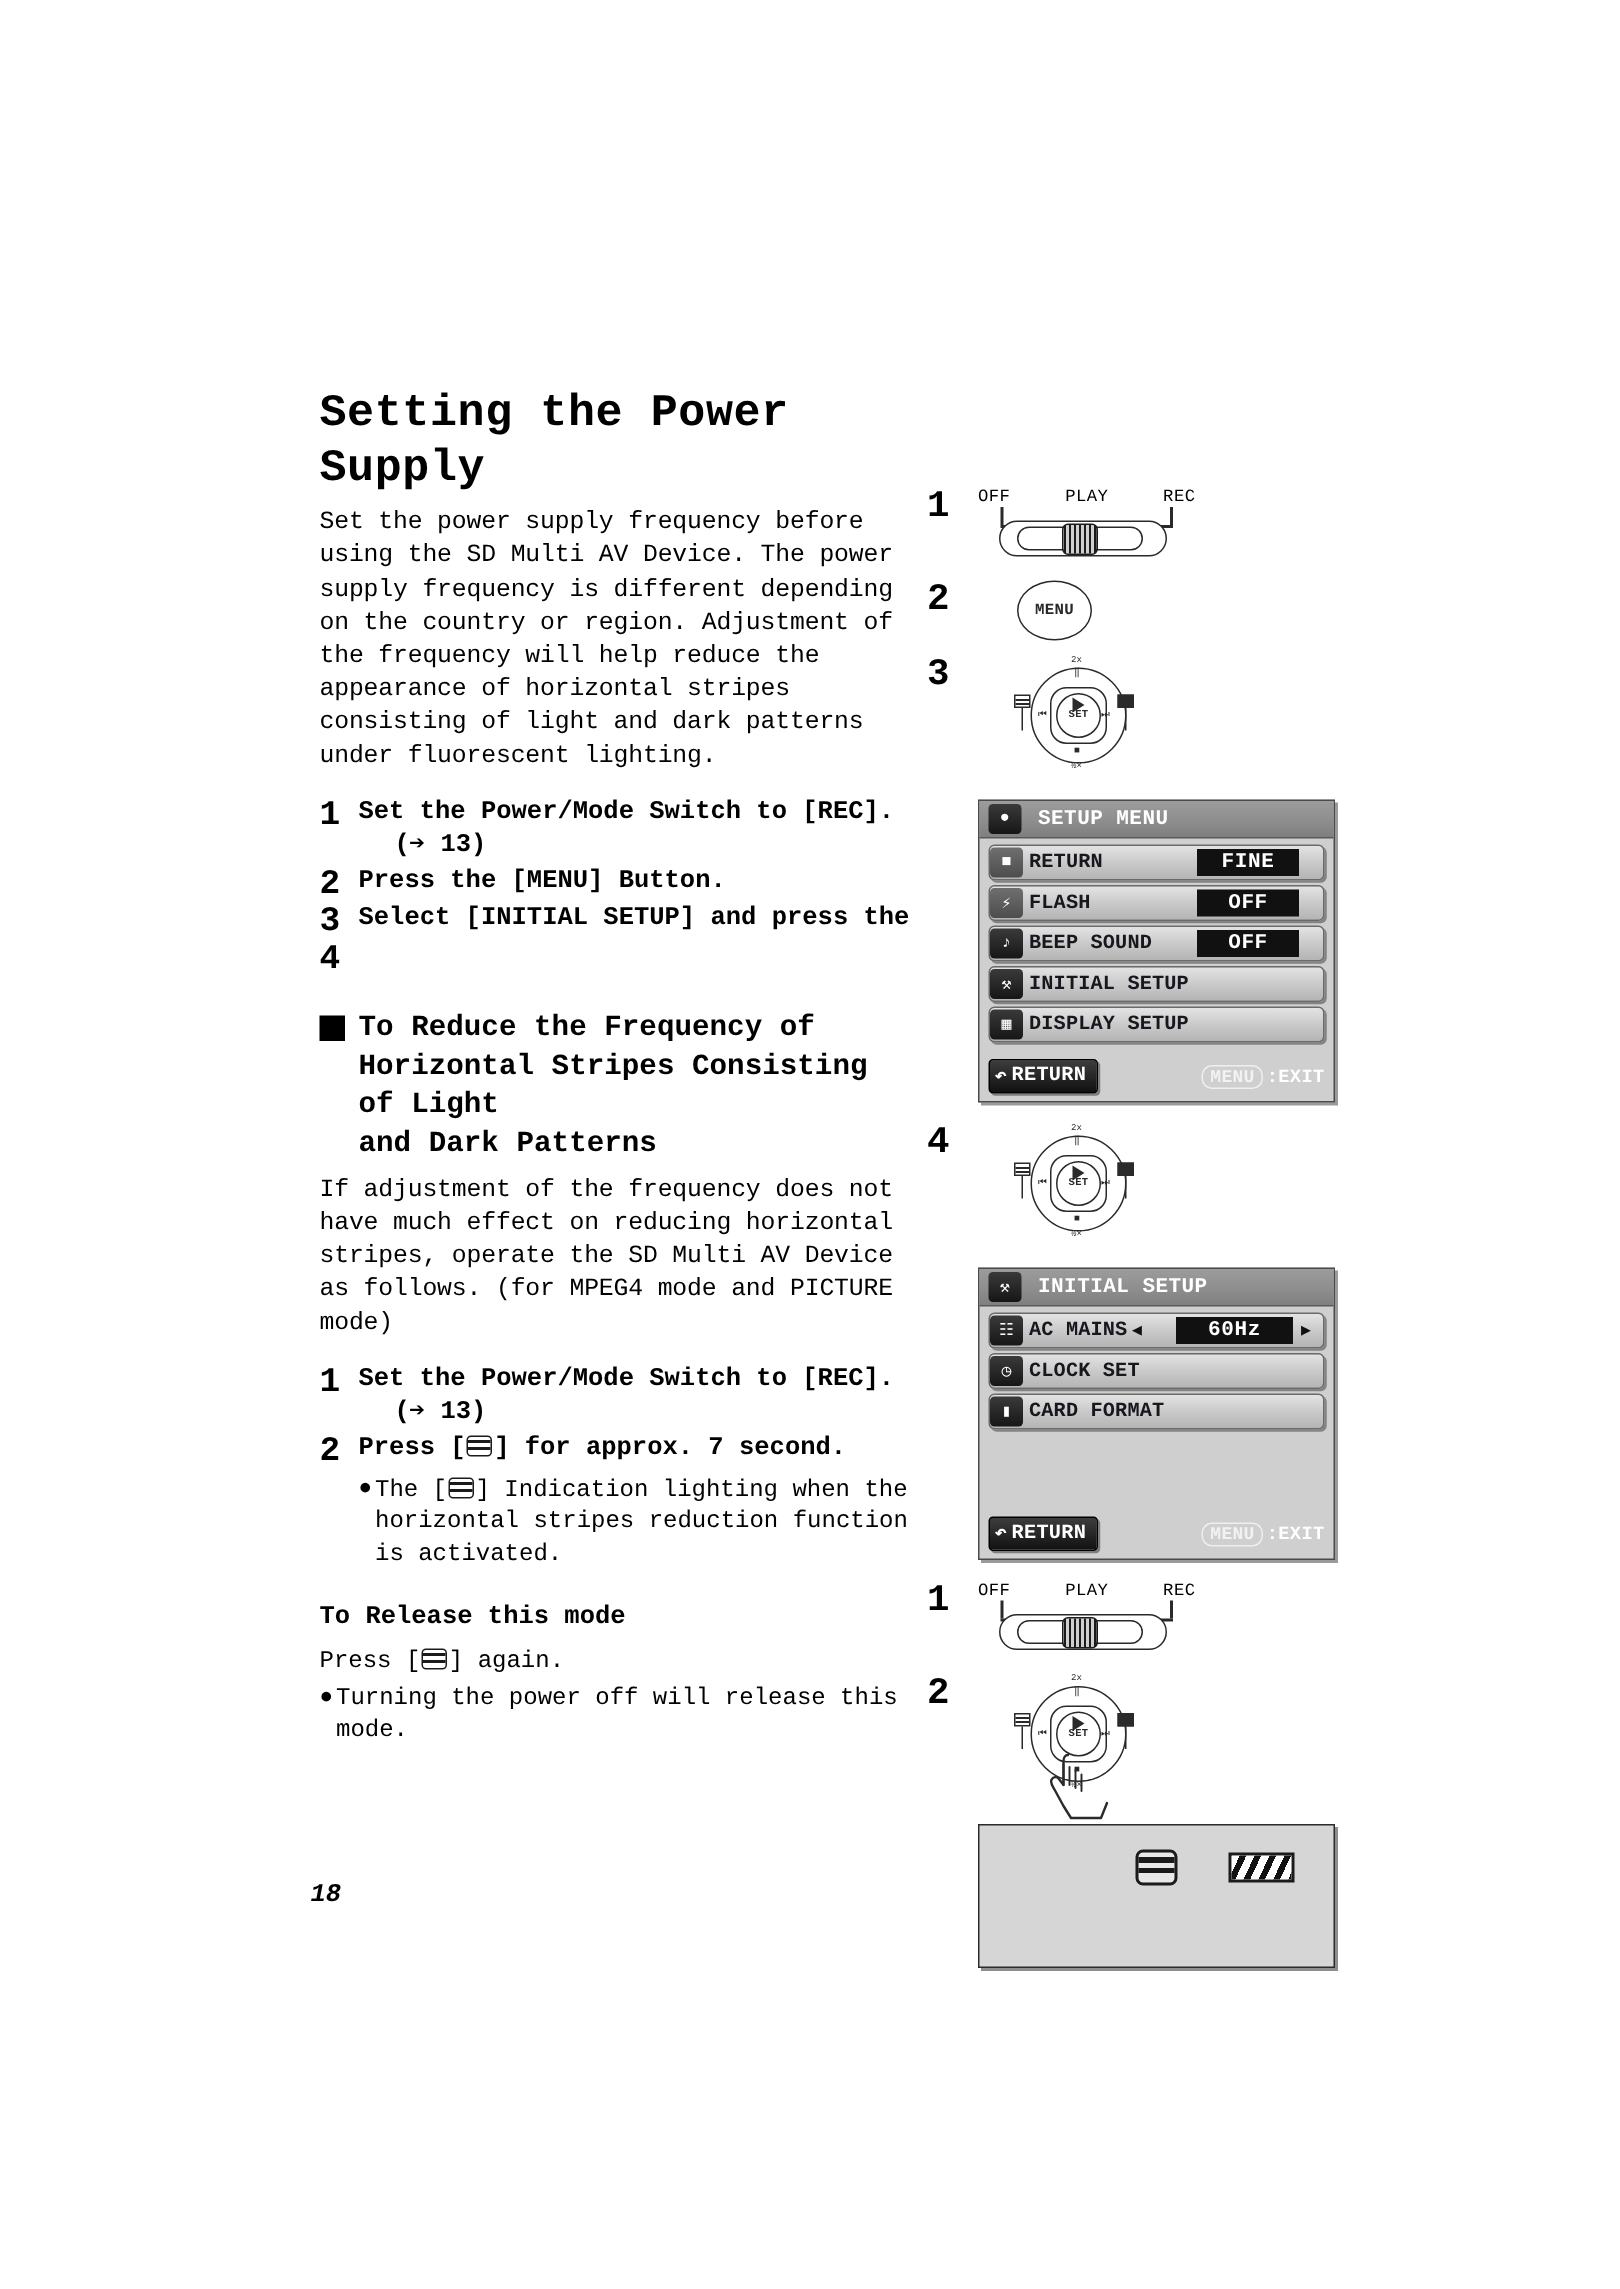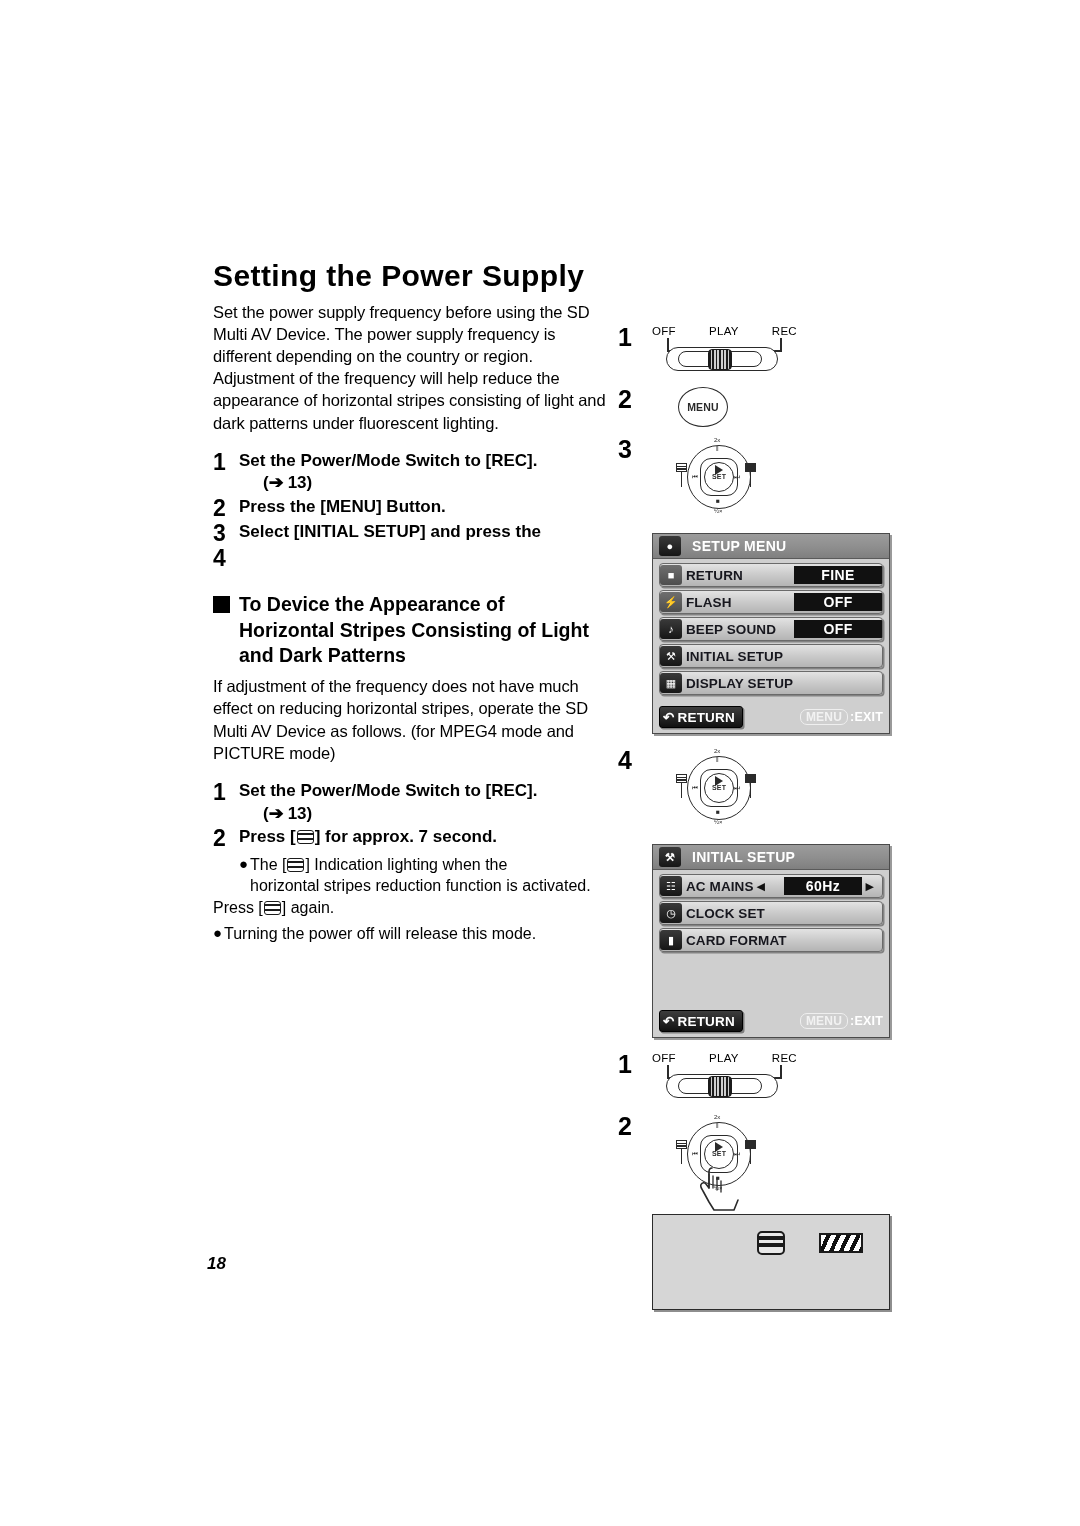--- a/index.html
+++ b/index.html
@@ -12,20 +12,21 @@
     height: 1526px;
     position: relative;
     font-family: "Liberation Sans", sans-serif;
     color: #000;
     overflow: hidden;
   }
 
   .page {
     position: absolute;
     inset: 0;
+    font-family: Liberation Mono, monospace;
   }
 
   
   .left-col {
     position: absolute;
     left: 213px;
     top: 258px;
     width: 400px;
   }
 
@@ -392,22 +393,22 @@
   .osd-label {
     flex: 0 0 auto;
     font-size: 13.5px;
     font-weight: bold;
     color: #17171e;
     letter-spacing: 0.1px;
     white-space: nowrap;
   }
   .osd-value {
     margin-left: auto;
-    margin-right: 0;
-    width: 88px;
+    margin-right: 16px;
+    width: 68px;
     height: 18px;
     background: #111;
     color: #fff;
     font-size: 14px;
     font-weight: bold;
     display: flex;
     align-items: center;
     justify-content: center;
     letter-spacing: 0.4px;
   }
@@ -556,21 +557,21 @@
       </div>
 
       <div class="step">
         <div class="num">4</div>
       </div>
 
     </div>
 
     <h2 class="section">
       <span class="sqr"></span>
-      <span>To Device the Appearance of</span><br>
+      <span>To Reduce the Frequency of</span><br>
       <span>Horizontal Stripes Consisting of Light</span><br>
       <span>and Dark Patterns</span>
     </h2>
 
     <p class="body">If adjustment of the frequency does not have much effect on reducing horizontal stripes, operate the SD Multi AV Device as follows. (for MPEG4 mode and PICTURE mode)</p>
 
     <div class="steps">
 
       <div class="step">
         <div class="num">1</div>
@@ -590,20 +591,21 @@
     </div>
 
     <div class="bullet indent-bullet">
       <div class="dot">●</div>
       <div class="btxt">
         <span>The [</span><span class="stripe-ico"></span><span>]  Indication lighting when the</span><br>
         <span>horizontal stripes reduction function is activated.</span>
       </div>
     </div>
 
+    <h3 class="sub">To Release this mode</h3>
 
     <p class="plain">
       <span>Press [</span><span class="stripe-ico"></span><span>] again.</span>
     </p>
 
     <div class="bullet">
       <div class="dot">●</div>
       <div class="btxt">Turning the power off will release this mode.</div>
     </div>
 

